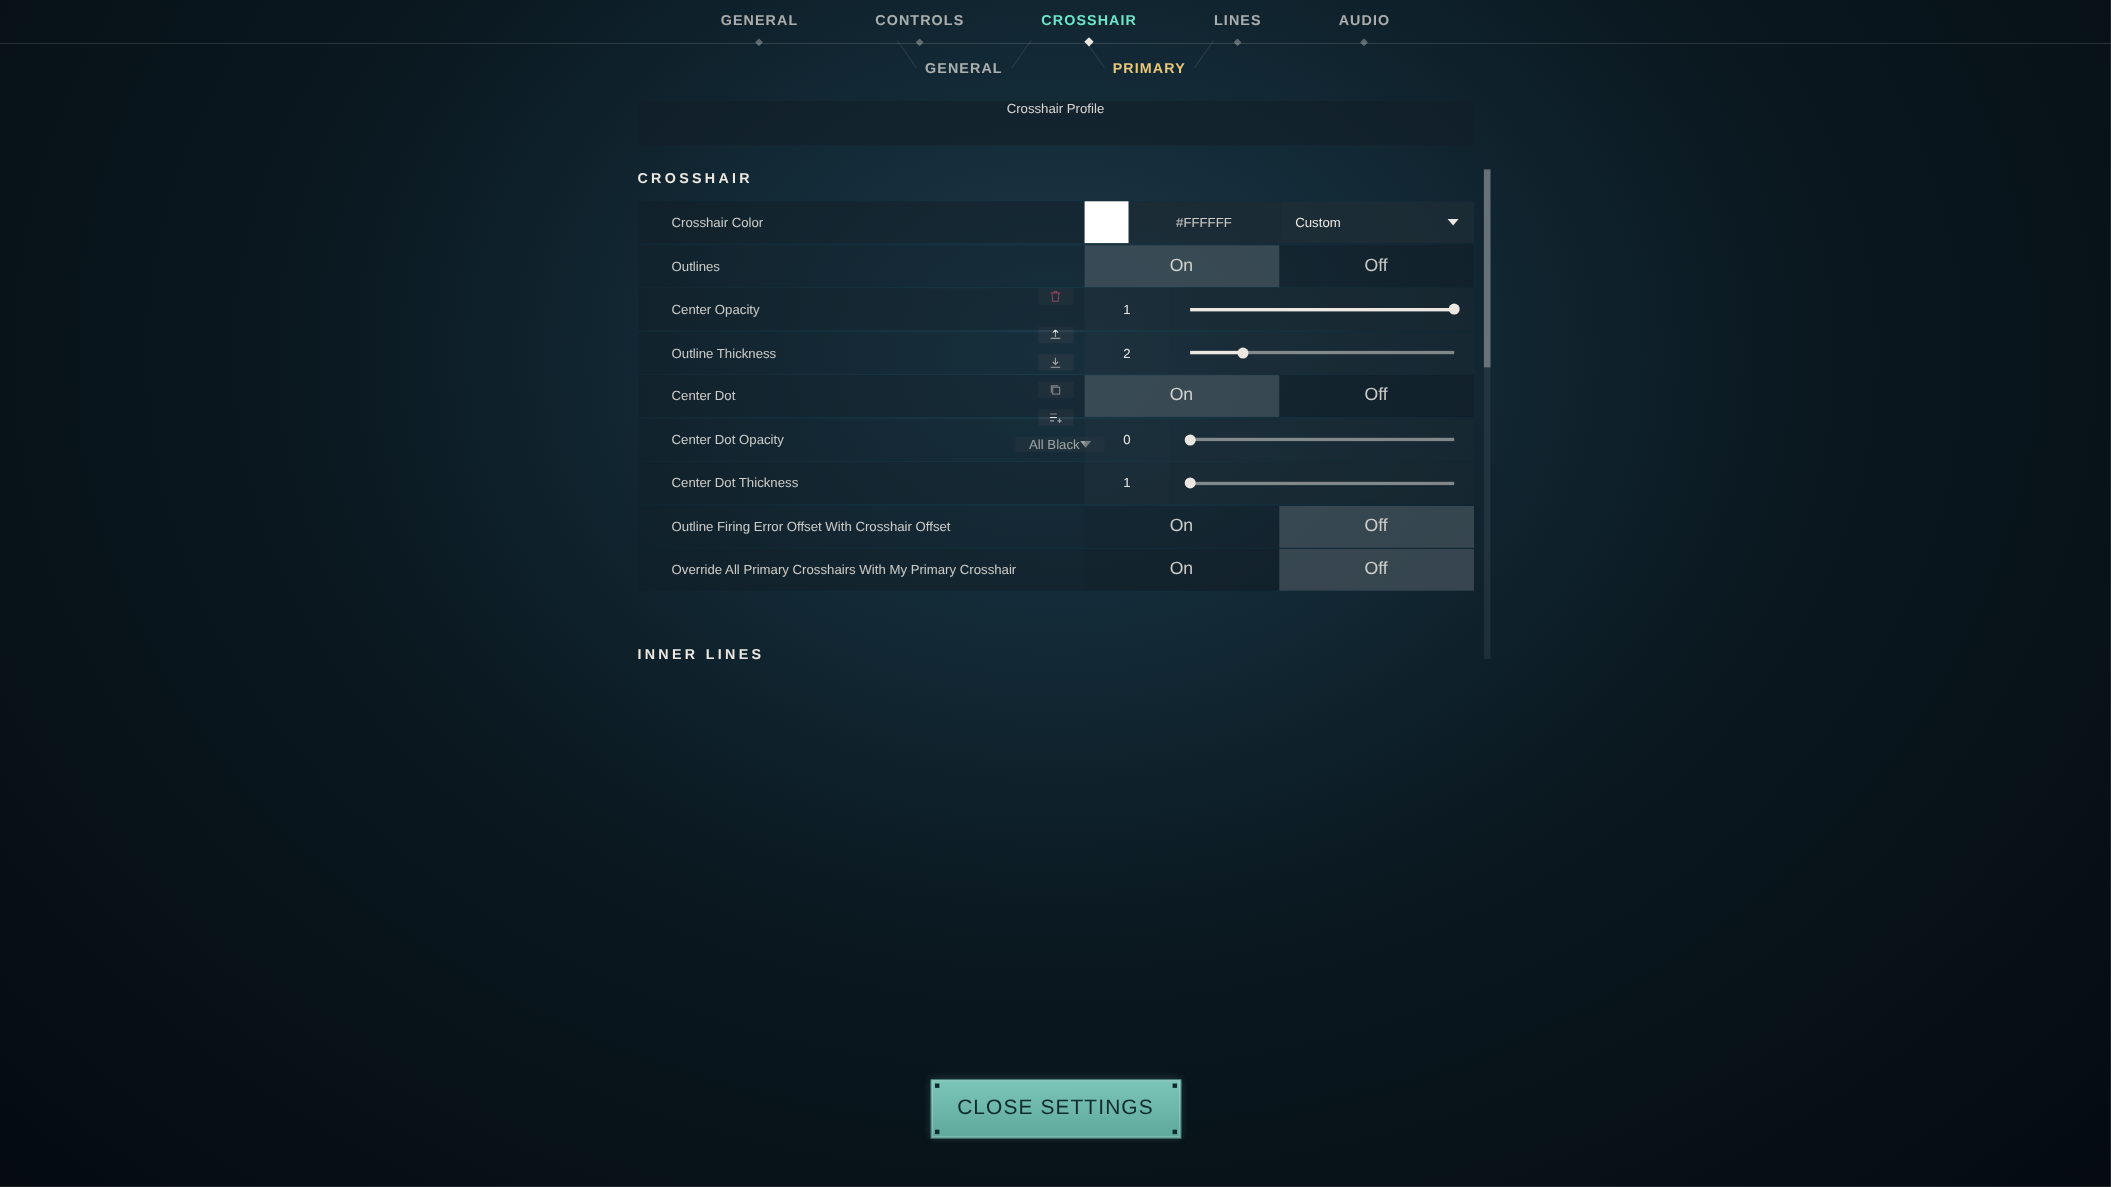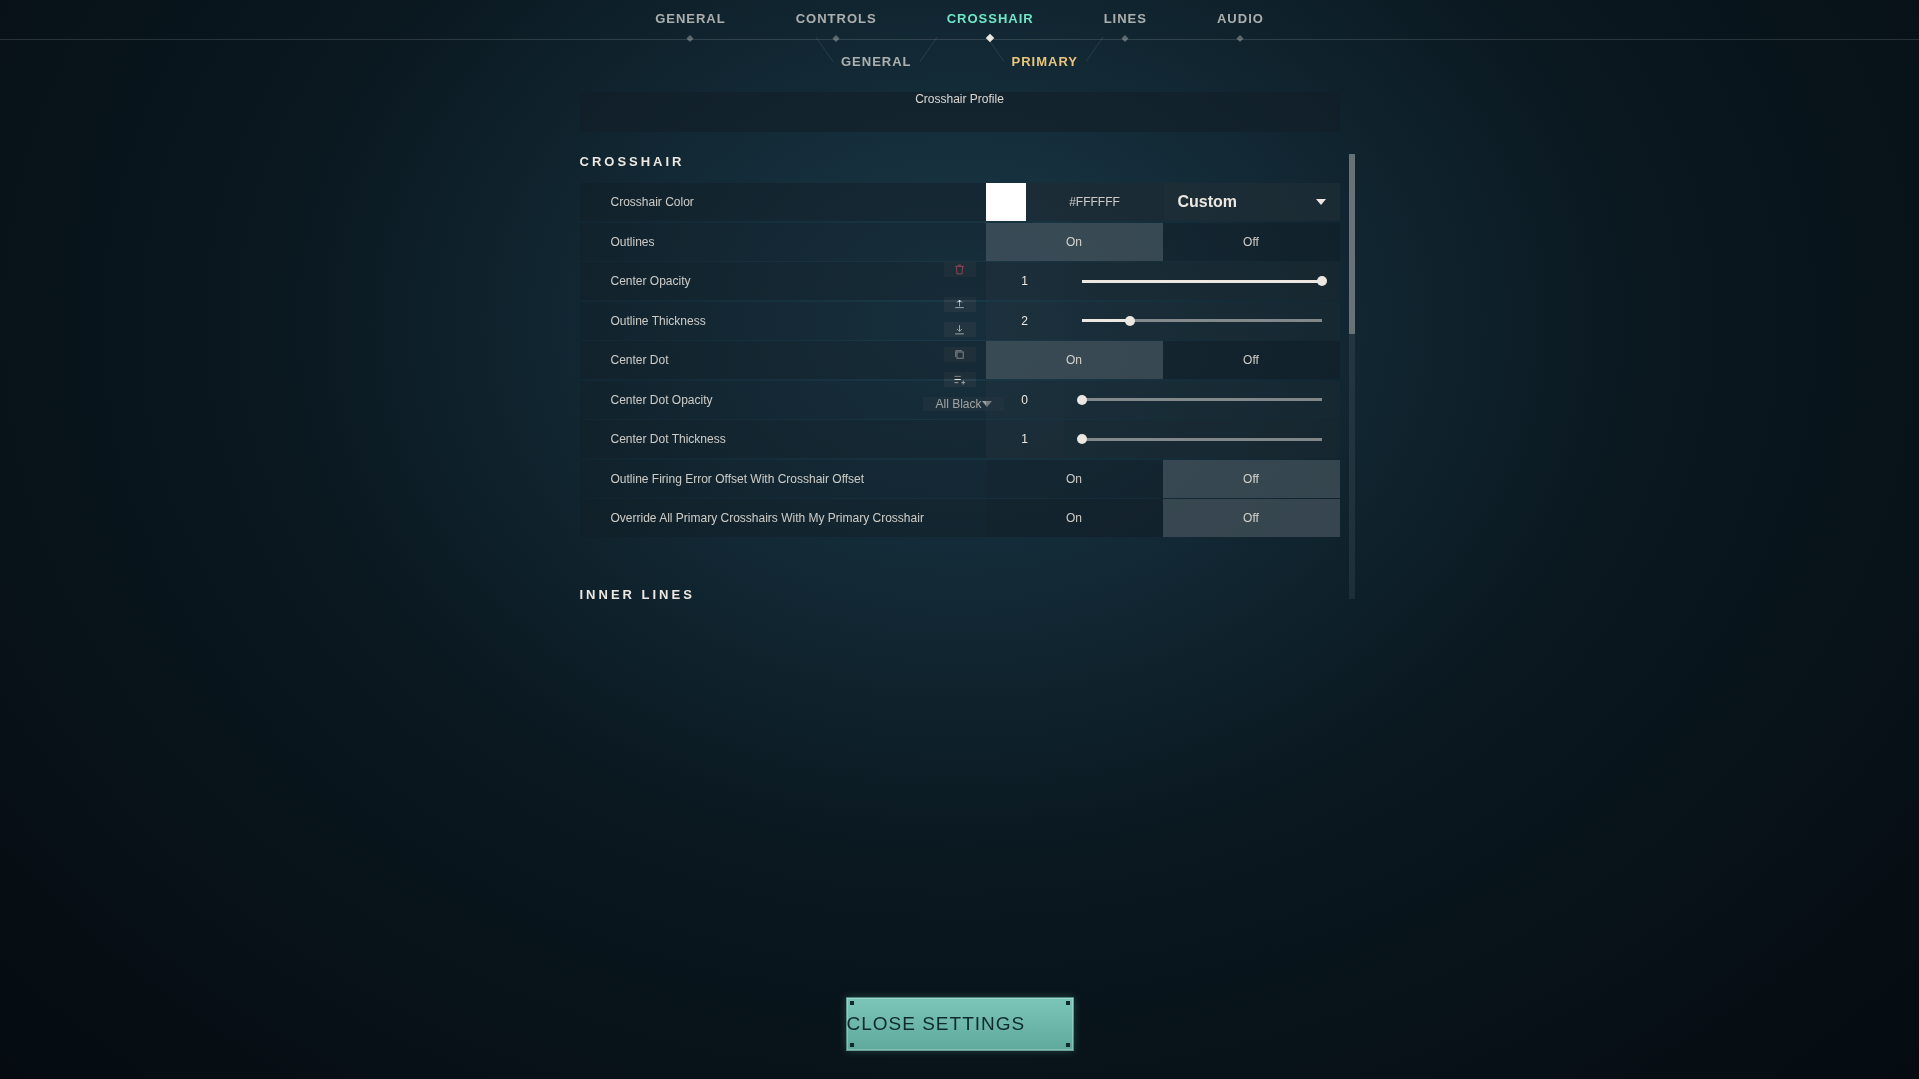--- a/index.html
+++ b/index.html
@@ -181,30 +181,29 @@
   .color-swatch { width: 40px; height: 38px; background: #ffffff; }
   .hex-box {
     flex: 0 0 138px; height: 100%;
     display:flex; align-items:center; justify-content:center;
     font-size: 12px; color: rgba(236,232,225,0.85);
     background: rgba(40,55,65,0.35);
   }
   .color-select {
     flex: 1; height: 100%;
     display: flex; align-items: center; justify-content: space-between;
-    padding: 0 14px; font-size: 16px;
+    padding: 0 14px; font-size: 12px;
     background: rgba(40,55,65,0.45);
     cursor: pointer;
-    font-weight: bold;
   }
 
   .toggle-group { display: flex; flex: 1; height: 100%; }
   .toggle-btn {
     flex: 1; display: flex; align-items: center; justify-content: center;
-    font-size: 12px; cursor: pointer;
+    font-size: 16px; cursor: pointer;
     background: rgba(20,32,40,0.2);
     color: rgba(236,232,225,0.85);
   }
   .toggle-btn.selected { background: rgba(85,100,110,0.55); }
 
   .num-box {
     flex: 0 0 78px; height: 100%;
     display: flex; align-items: center; justify-content: center;
     font-size: 12px;
     background: rgba(40,55,65,0.35);
@@ -228,25 +227,25 @@
     width: 10px; height: 10px; border-radius: 50%;
     background: #ece8e1;
   }
 
   .inner-lines-title { margin-top: 50px; }
 
   
   .close-btn {
     position: absolute;
     left: 50%; transform: translateX(-50%);
-    bottom: 28px;
+    bottom: 44px;
     width: 228px; height: 54px;
     background: linear-gradient(180deg, #7cc6b9 0%, #5ea89c 100%);
     border: 1px solid rgba(0,0,0,0.2);
-    display: flex; align-items: center; justify-content: flex-start;
+    display: flex; align-items: center; justify-content: center;
     font-size: 19px; font-weight: 500; letter-spacing: 1px;
     color: #0e2a2e;
     cursor: pointer;
     box-shadow: inset 0 0 0 1px rgba(255,255,255,0.25), 0 0 8px rgba(120,200,185,0.25);
   }
   .close-btn::before, .close-btn::after {
     content:''; position:absolute; width:4px; height:4px; background:#0e2a2e;
   }
   .close-btn::before { left:3px; top:3px; }
   .close-btn::after { right:3px; bottom:3px; }

